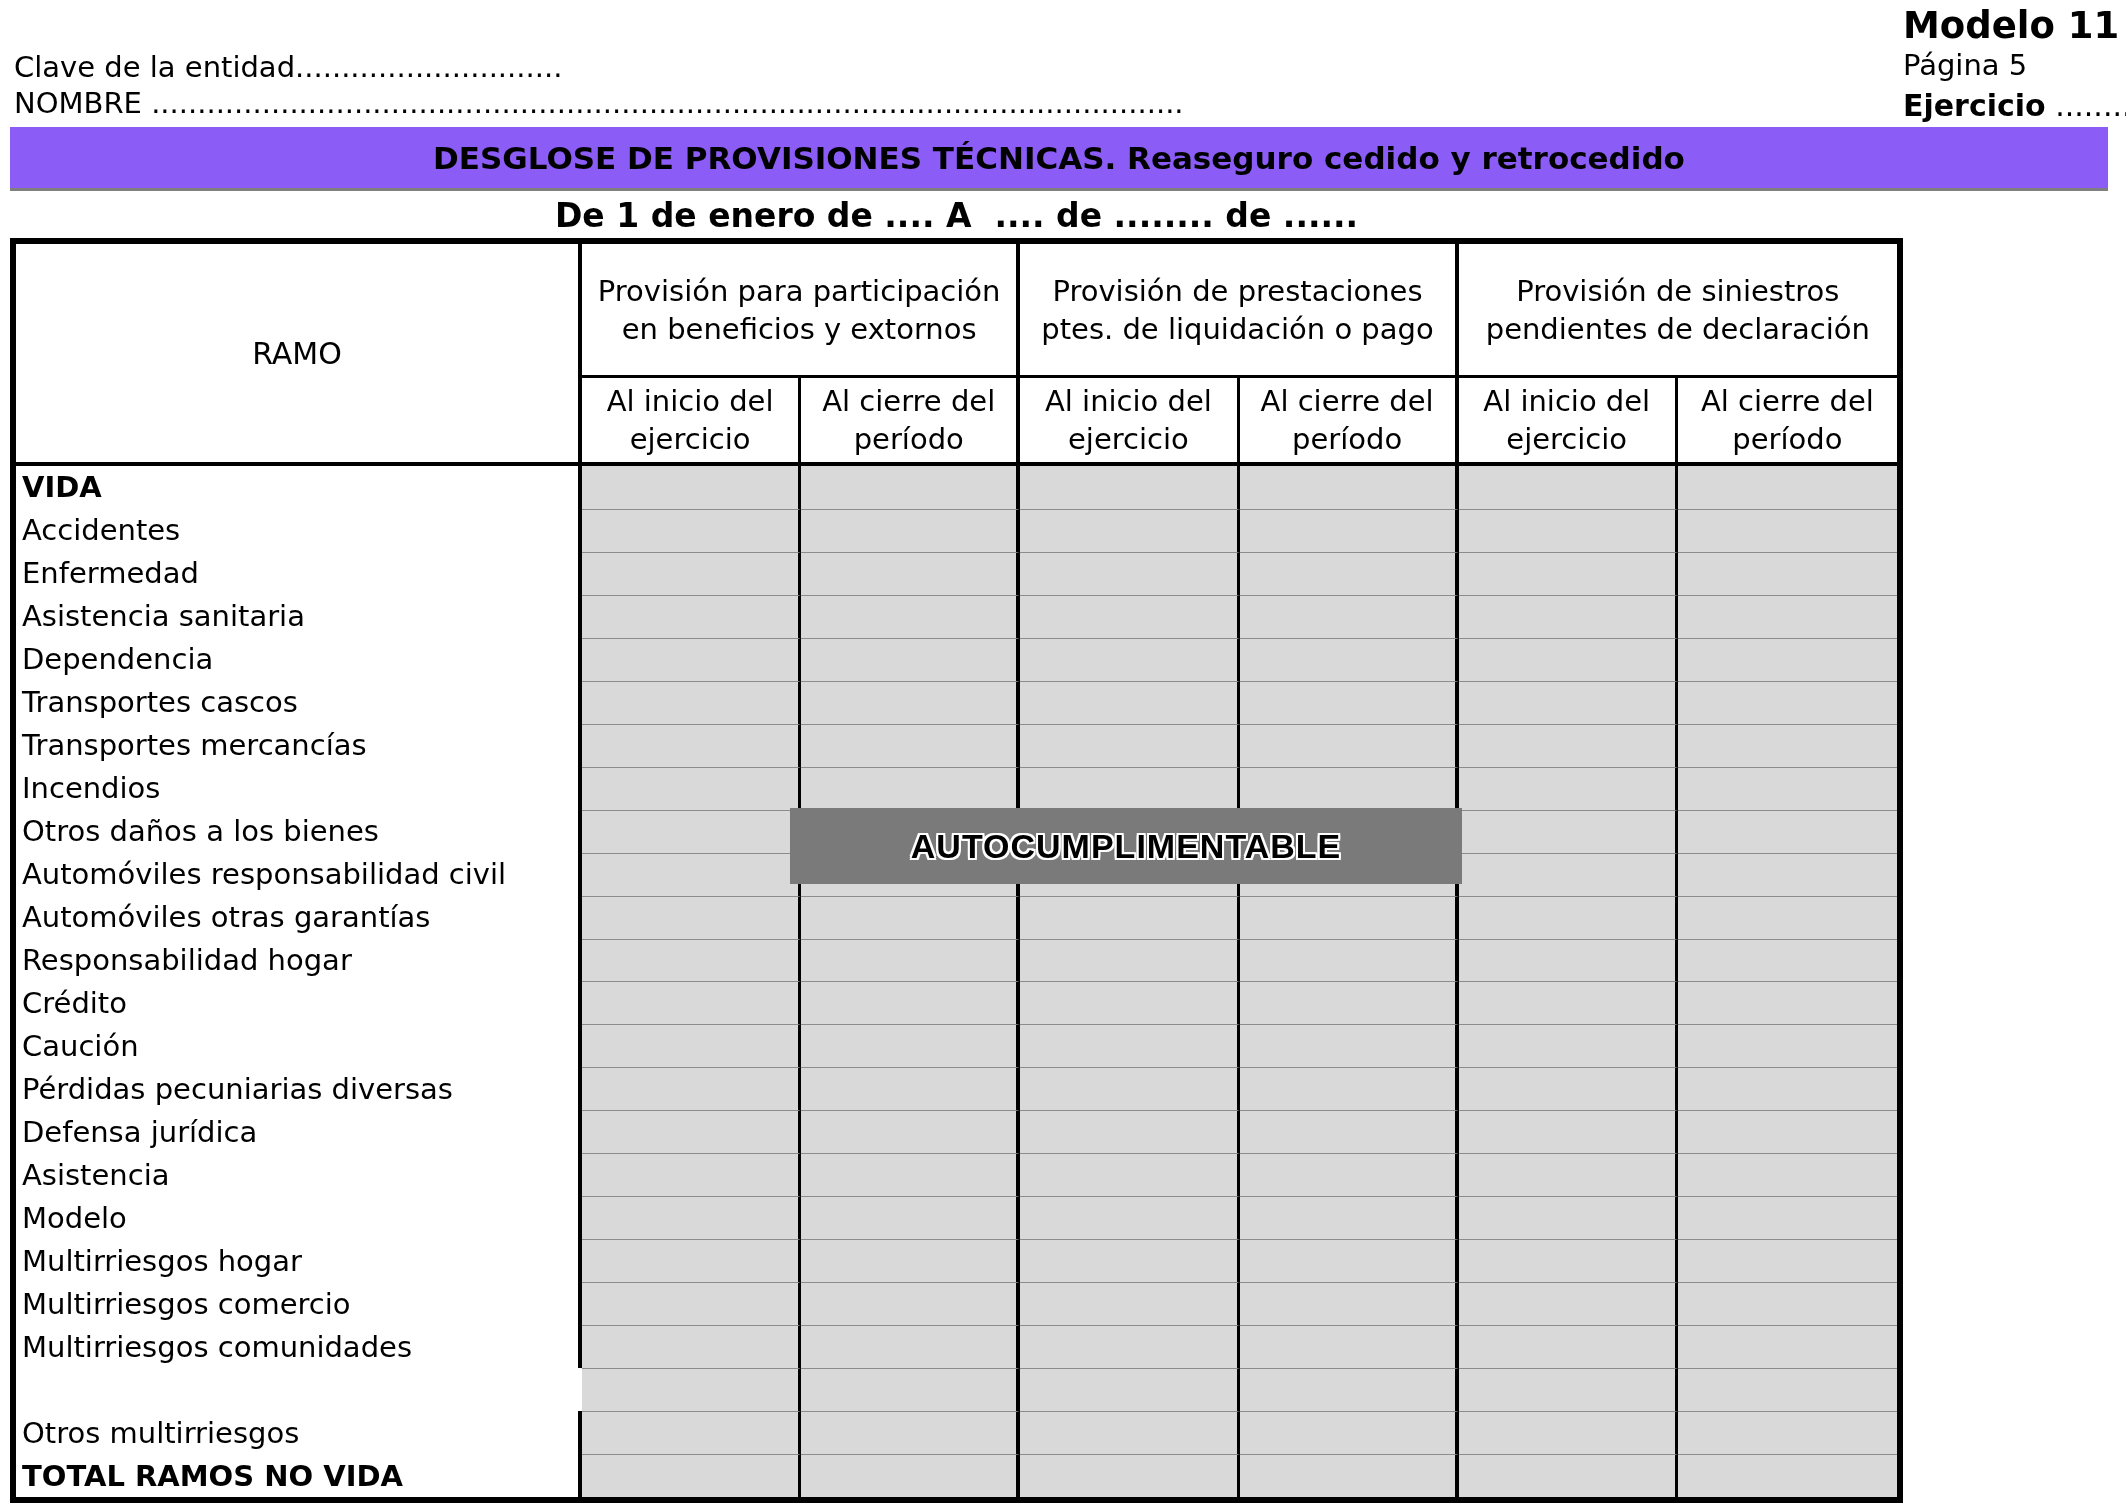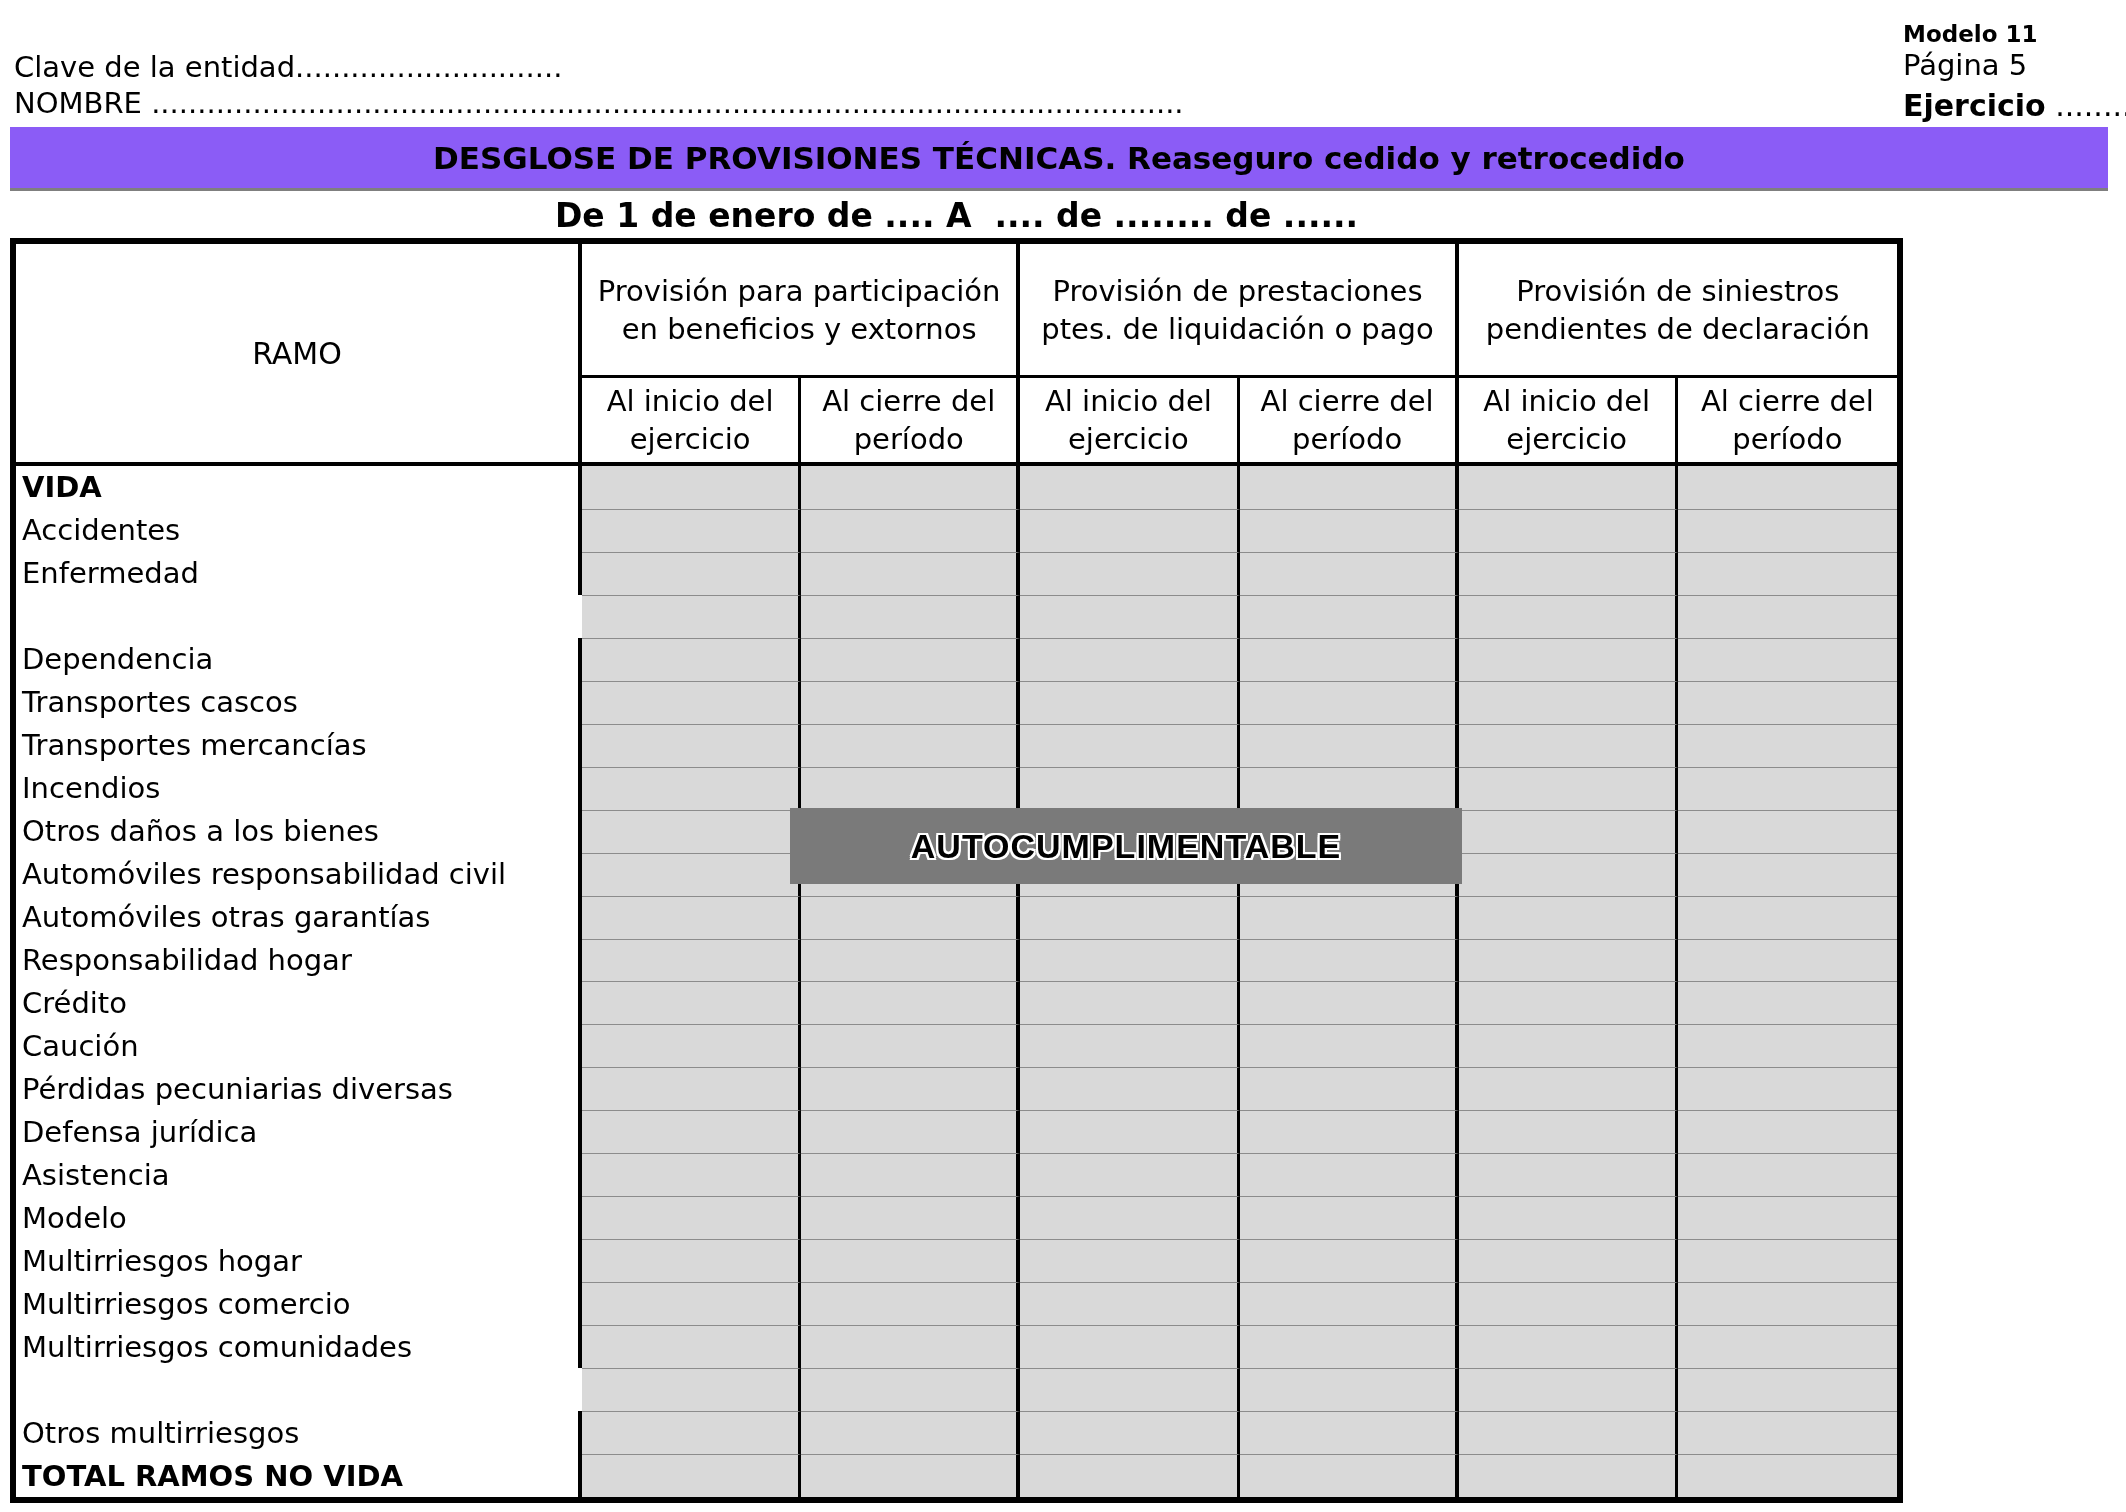--- a/index.html
+++ b/index.html
@@ -10,21 +10,21 @@
     background:#ffffff;
     color:#000;
     font-family:"DejaVu Sans", sans-serif;
   }
   
   .hfield{position:absolute;white-space:nowrap;font-size:29px;margin-top:44px;}
   .clave{left:14px;top:6px;}
   .nombre{left:14px;top:42px;width:1230px;overflow:hidden;}
   
   .hr{position:absolute;left:1903px;white-space:nowrap;}
-  .modelo{top:21px;font-size:23px;font-weight:bold;}
+  .modelo{top:4px;font-size:37px;font-weight:bold;}
   .pagina{top:48px;font-size:29px;}
   .ejercicio{top:88px;font-size:30px;font-weight:bold;}
   .ejercicio .dots{font-weight:normal;}
   
   .titlebar{
     position:absolute;left:10px;top:127px;width:2098px;height:61px;
     background:#8b5cf6;border-bottom:3px solid #7f7f7f;
     display:flex;align-items:center;justify-content:center;
     font-weight:bold;font-size:31px;
   }
@@ -126,20 +126,21 @@
     <div class="cell c3" style="grid-area: 4 / 5;"></div>
     <div class="cell c4" style="grid-area: 4 / 6;"></div>
     <div class="cell c5" style="grid-area: 4 / 7;"></div>
     <div class="lbl" style="grid-row: 5;">Enfermedad</div>
     <div class="cell c0" style="grid-area: 5 / 2;"></div>
     <div class="cell c1" style="grid-area: 5 / 3;"></div>
     <div class="cell c2" style="grid-area: 5 / 4;"></div>
     <div class="cell c3" style="grid-area: 5 / 5;"></div>
     <div class="cell c4" style="grid-area: 5 / 6;"></div>
     <div class="cell c5" style="grid-area: 5 / 7;"></div>
+    <div class="lbl" style="grid-row: 6;">Asistencia sanitaria</div>
     <div class="cell c0" style="grid-area: 6 / 2;"></div>
     <div class="cell c1" style="grid-area: 6 / 3;"></div>
     <div class="cell c2" style="grid-area: 6 / 4;"></div>
     <div class="cell c3" style="grid-area: 6 / 5;"></div>
     <div class="cell c4" style="grid-area: 6 / 6;"></div>
     <div class="cell c5" style="grid-area: 6 / 7;"></div>
     <div class="lbl" style="grid-row: 7;">Dependencia</div>
     <div class="cell c0" style="grid-area: 7 / 2;"></div>
     <div class="cell c1" style="grid-area: 7 / 3;"></div>
     <div class="cell c2" style="grid-area: 7 / 4;"></div>

